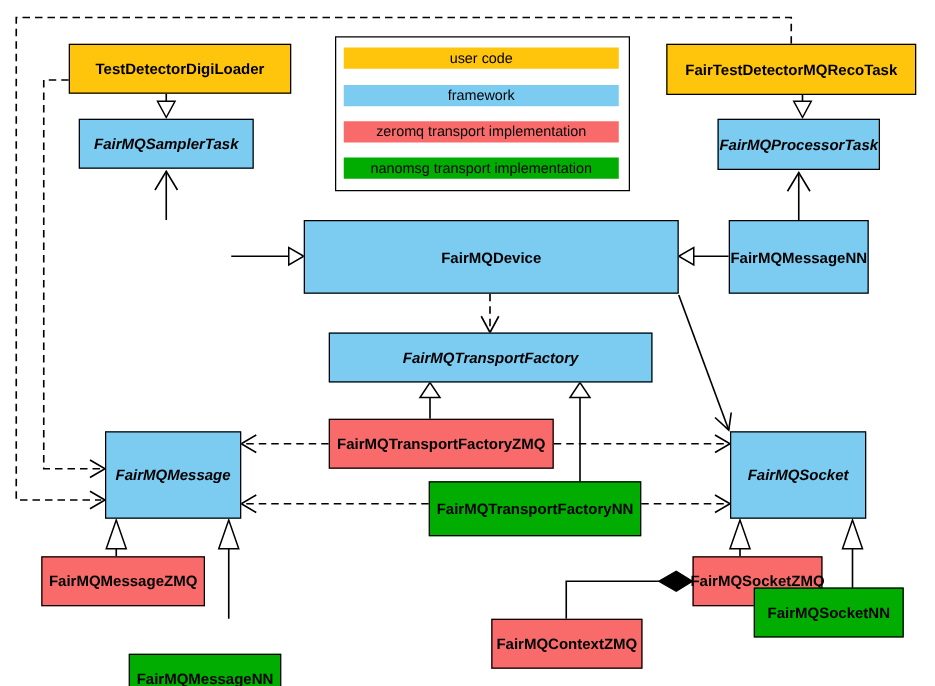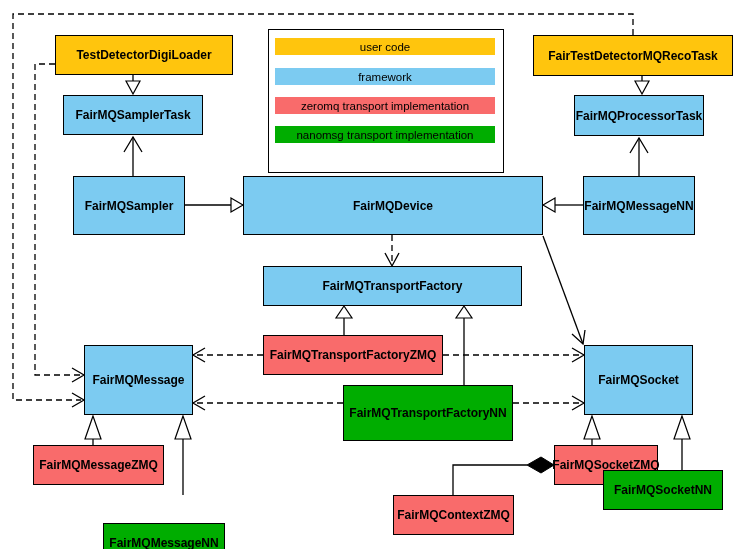--- a/index.html
+++ b/index.html
@@ -23,27 +23,27 @@
   .head{stroke:var(--line);stroke-width:1.3;fill:none;}
   .tri{fill:#fff;stroke:var(--line);stroke-width:1.2;}
   .diamond{fill:var(--line);stroke:var(--line);}
   .node{
     position:absolute;box-sizing:border-box;
     border:1.4px solid #000;
     display:flex;align-items:center;justify-content:center;
     font-size:12px;font-weight:bold;color:#000;
     text-align:center;white-space:nowrap;
   }
-  .abstract{}
+  .abstract{font-style:italic;}
   .user{background:var(--user_code);}
   .fw{background:var(--framework);}
   .zmq{background:var(--zeromq);}
   .nn{background:var(--nanomsg);}
   #legend{
-    position:absolute;left:268px;top:29px;width:236px;height:144px;
+    position:absolute;left:268px;top:29px;width:236px;height:124px;
     box-sizing:border-box;border:1.4px solid #000;background:#fff;padding-left:48px;
   }
   .legend-item{
     position:absolute;left:6px;width:220px;height:17px;
     display:flex;align-items:center;justify-content:center;
     font-size:11.5px;font-weight:normal;color:#000;white-space:nowrap;
   }
 </style>
 </head>
 <body>
@@ -166,31 +166,30 @@
   </div>
 
   <div class="node user" style="left:55px;top:35px;width:178px;height:40px">TestDetectorDigiLoader</div>
 
   <div class="node user" style="left:533px;top:35px;width:200px;height:41px">FairTestDetectorMQRecoTask</div>
 
   <div class="node fw abstract" style="left:63px;top:95px;width:140px;height:40px">FairMQSamplerTask</div>
 
   <div class="node fw abstract" style="left:574px;top:95px;width:130px;height:41px">FairMQProcessorTask</div>
 
-  <div class="node fw" style="left:73px;top:176px;width:112px;height:59px">FairMQSampler</div>
 
   <div class="node fw" style="left:243px;top:176px;width:300px;height:59px">FairMQDevice</div>
 
   <div class="node fw" style="left:583px;top:176px;width:112px;height:59px">FairMQMessageNN</div>
 
   <div class="node fw abstract" style="left:263px;top:266px;width:259px;height:40px">FairMQTransportFactory</div>
 
   <div class="node zmq" style="left:263px;top:335px;width:180px;height:40px">FairMQTransportFactoryZMQ</div>
 
-  <div class="node nn" style="left:343px;top:385px;width:170px;height:56px">FairMQTransportFactoryNN</div>
+  <div class="node nn" style="left:343px;top:385px;width:170px;height:44px">FairMQTransportFactoryNN</div>
 
   <div class="node fw abstract" style="left:84px;top:345px;width:109px;height:70px">FairMQMessage</div>
 
   <div class="node fw abstract" style="left:584px;top:345px;width:109px;height:70px">FairMQSocket</div>
 
   <div class="node zmq" style="left:33px;top:445px;width:131px;height:40px">FairMQMessageZMQ</div>
 
   <div class="node nn" style="left:103px;top:523px;width:122px;height:40px">FairMQMessageNN</div>
 
   <div class="node zmq" style="left:393px;top:495px;width:121px;height:40px">FairMQContextZMQ</div>

